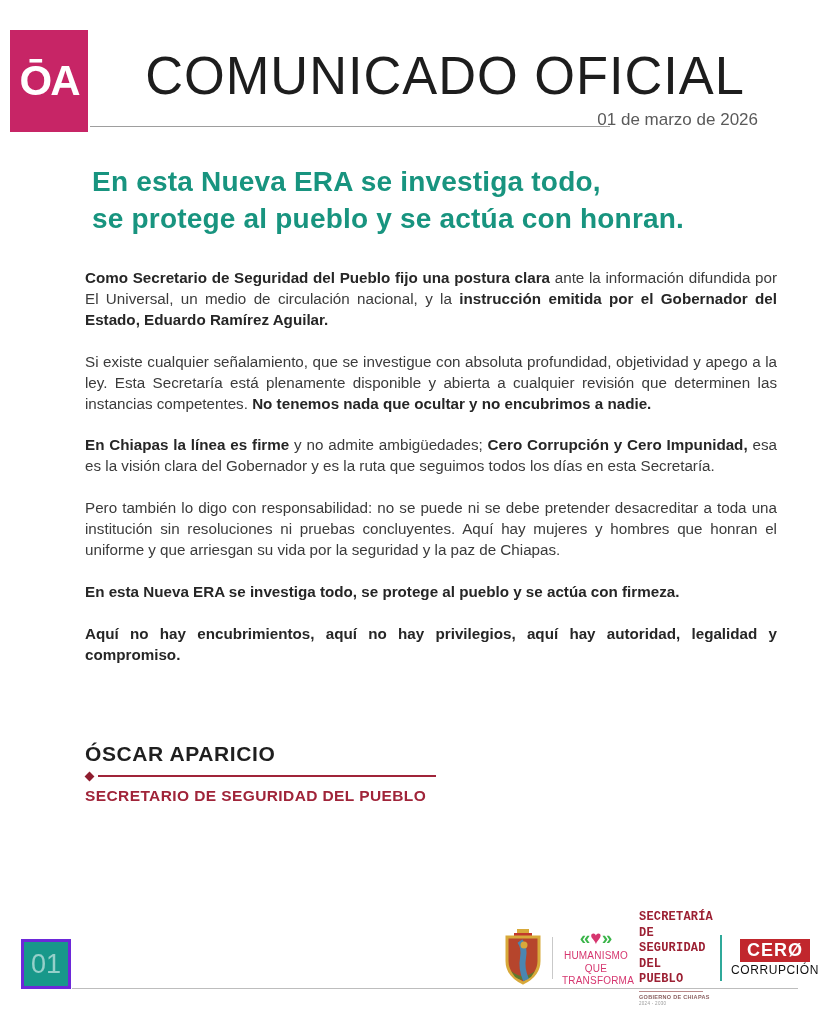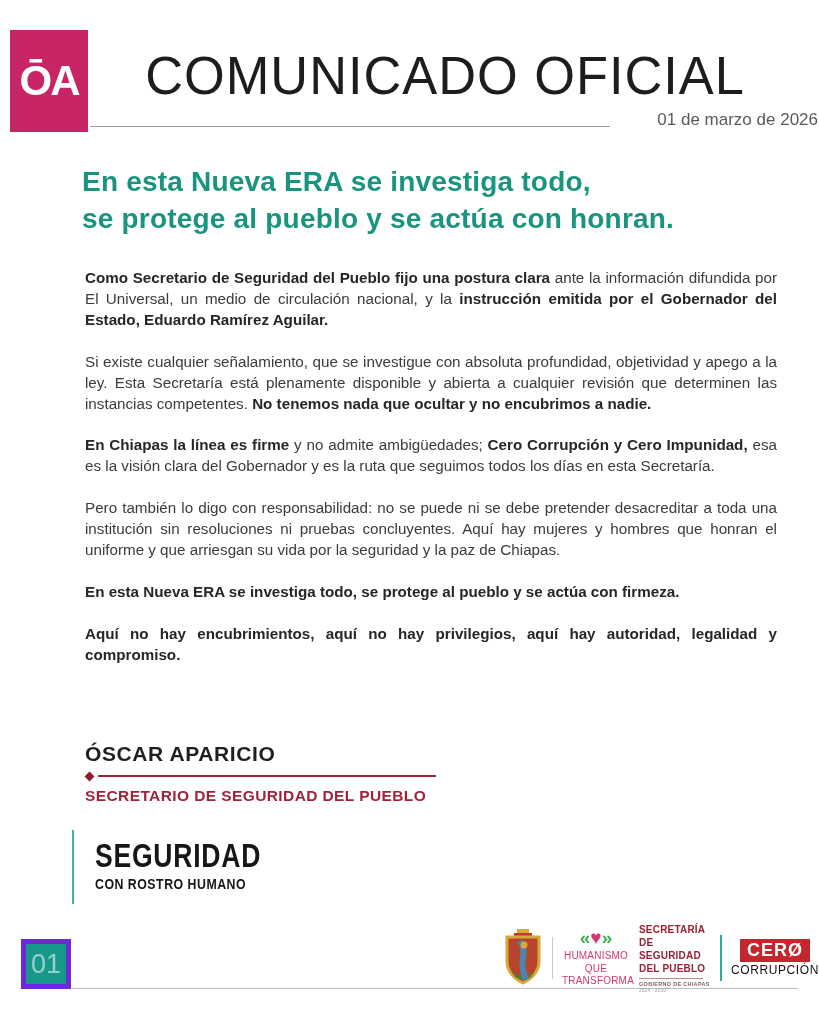--- a/index.html
+++ b/index.html
@@ -12,25 +12,25 @@
   .page{position:relative;width:819px;height:1024px;background:#ffffff;overflow:hidden;margin:0 auto;}
 
   
   .logo{position:absolute;left:10px;top:30px;width:78px;height:102px;background:var(--pink);
         display:flex;align-items:center;justify-content:center;}
   .monogram{color:#fff;font-weight:800;font-size:42px;letter-spacing:-2px;line-height:1;}
   .doc-title{position:absolute;left:98px;top:44px;width:694px;text-align:center;
         font-size:54px;font-weight:300;color:#1d1d1d;letter-spacing:1px;white-space:nowrap;
         transform:scaleX(0.97);transform-origin:center;}
   .header-rule{position:absolute;left:90px;top:126px;width:520px;height:1px;background:#9e9e9e;}
-  .doc-date{position:absolute;left:628px;top:110px;width:190px;text-align:right;
+  .doc-date{position:absolute;left:568px;top:110px;width:190px;text-align:right;
         font-size:17px;color:#5a5a5a;}
 
   
-  .headline{position:absolute;left:82px;top:163px;width:700px;
+  .headline{position:absolute;left:92px;top:163px;width:700px;
         color:var(--teal);font-weight:700;font-size:28px;line-height:37px;letter-spacing:0.2px;}
 
   
   .body{position:absolute;left:85px;top:268px;width:692px;}
   .body p{margin:0 0 21px;font-size:15.2px;line-height:20.9px;text-align:justify;color:#3b3b3b;}
   .body .b{font-weight:700;color:#262626;}
 
   
   .signature{position:absolute;left:85px;top:742px;}
   .sig-name{font-size:21px;font-weight:800;color:#1f1f1f;letter-spacing:0.6px;}
@@ -43,39 +43,39 @@
   .brand{position:absolute;left:72px;top:830px;display:flex;}
   .brand-bar{width:2px;height:74px;background:#4fae9f;margin-right:21px;flex:none;}
   .brand-text{padding-top:8px;}
   .brand-main{font-size:34px;font-weight:900;color:#161616;line-height:1;
         transform:scaleX(0.78);transform-origin:left;letter-spacing:1px;}
   .brand-sub{font-size:14.5px;font-weight:800;color:#161616;margin-top:4px;
         transform:scaleX(0.85);transform-origin:left;letter-spacing:0.6px;}
 
   
   .page-square{position:absolute;left:21px;top:939px;width:50px;height:50px;
-        background:var(--teal-square);border:5px solid #6d28d9;
+        background:var(--teal-square);border:3px solid #6d28d9;
         display:flex;align-items:center;justify-content:center;}
   .page-square span{font-size:27px;font-weight:300;color:rgba(255,255,255,0.55);}
   .footer-line{position:absolute;left:72px;top:988px;width:726px;height:1px;background:#bdbdbd;}
 
   .footer-logos{position:absolute;left:503px;top:922px;width:296px;height:72px;
         display:flex;align-items:center;gap:9px;}
   .vsep{flex:none;}
   .vsep.gray{width:1px;height:42px;background:#c9c9c9;}
   .vsep.teal{width:2px;height:46px;background:#2FA99A;}
 
   .humanismo{width:68px;text-align:center;flex:none;}
   .hum-icon{font-size:19px;line-height:1;white-space:nowrap;}
   .hum-icon .chev{color:var(--humanismo-green);font-weight:900;}
   .hum-icon .heart{color:var(--humanismo-pink);}
   .hum-text{margin-top:3px;font-size:10px;font-weight:400;color:var(--humanismo-pink);line-height:1.25;letter-spacing:0.2px;}
 
   .secretaria{width:72px;flex:none;}
-  .sec-l{font-size:10px;font-weight:800;color:#9C2033;line-height:1.3;letter-spacing:0.2px;}
+  .sec-l{font-size:12px;font-weight:800;color:#9C2033;line-height:1.3;letter-spacing:0.2px;font-family:Liberation Mono, monospace;}
   .sec-div{width:64px;height:1px;background:#b98a8a;margin:3px 0 2px;}
   .sec-gob{font-size:5.5px;font-weight:700;color:#8a6060;letter-spacing:0.3px;}
   .sec-years{font-size:4.5px;color:#9a9a9a;margin-top:1px;letter-spacing:0.3px;}
 
   .cero{text-align:center;flex:none;}
   .cero-box{display:inline-block;background:var(--cero-red);color:#fff;
         font-size:18px;font-weight:900;letter-spacing:1px;padding:2px 7px 3px;line-height:1.05;}
   .cero-sub{font-size:12px;font-weight:400;color:#121212;letter-spacing:0.6px;margin-top:1px;}
 
   .coat{flex:none;}
@@ -108,27 +108,20 @@
 
   <div class="signature">
     <div class="sig-name">ÓSCAR APARICIO</div>
     <div class="sig-rule">
       <span class="diamond"></span>
       <span class="sig-line"></span>
     </div>
     <div class="sig-title">SECRETARIO DE SEGURIDAD DEL PUEBLO</div>
   </div>
 
-  <div class="brand">
-    <div class="brand-bar"></div>
-    <div class="brand-text">
-      <div class="brand-main">SEGURIDAD</div>
-      <div class="brand-sub">CON ROSTRO HUMANO</div>
-    </div>
-  </div>
 
   <div class="page-square">
     <span>01</span>
   </div>
   <div class="footer-line"></div>
 
   <div class="footer-logos">
     <svg class="coat" width="40" height="58" viewBox="0 0 40 58">
       <rect x="14" y="0" width="12" height="7" fill="#d8a93a"></rect>
       <rect x="11" y="4" width="18" height="4" fill="#c2392c"></rect>

